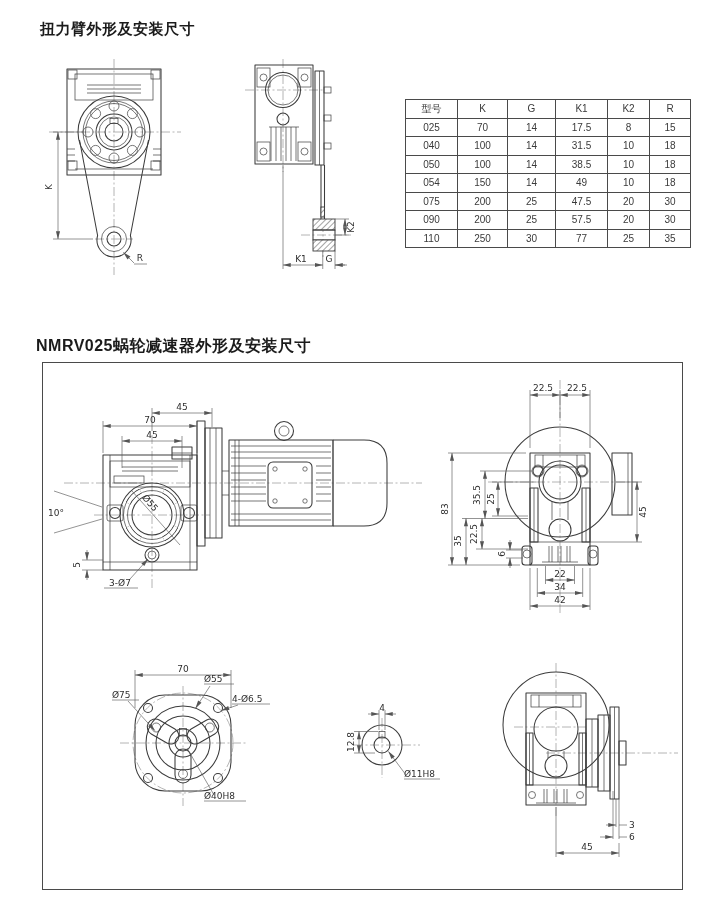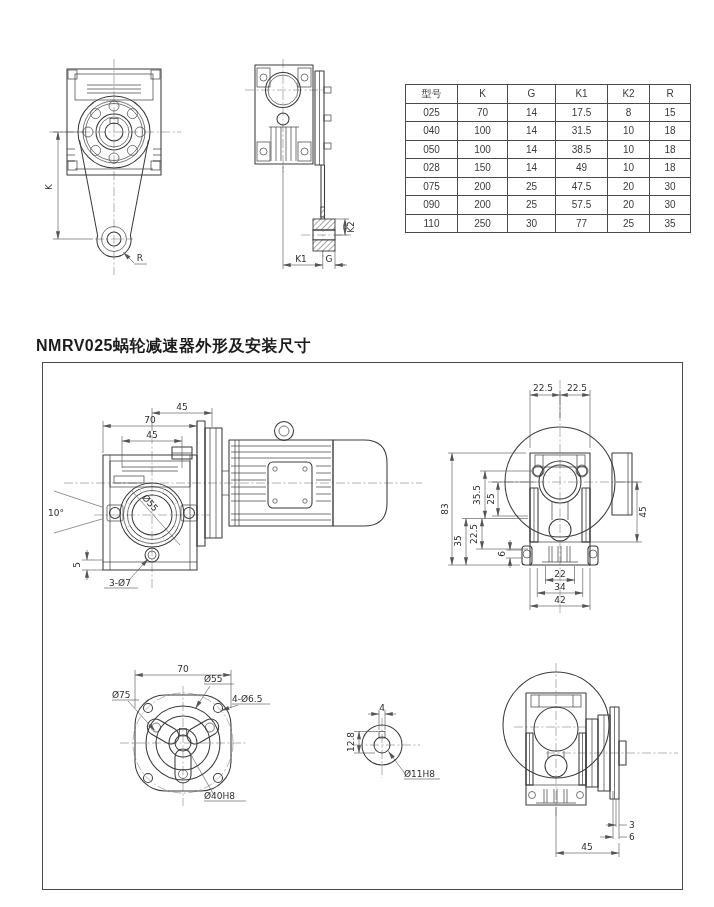--- a/index.html
+++ b/index.html
@@ -12,21 +12,21 @@
   .o2{fill:none;stroke:#3c3c3c;stroke-width:.7;}
   .cl{fill:none;stroke:#8d8d8d;stroke-width:.65;stroke-dasharray:9 2.5 2 2.5;}
   .ex{fill:none;stroke:#5a5a5a;stroke-width:.65;}
   .dm{fill:none;stroke:#5a5a5a;stroke-width:.65;marker-start:url(#ar);marker-end:url(#ar);}
   .de{fill:none;stroke:#5a5a5a;stroke-width:.65;marker-end:url(#ar);}
   .slot-b{fill:none;stroke:#3c3c3c;stroke-width:5.2;}
   .slot-w{fill:none;stroke:#ffffff;stroke-width:3.6;}
   .hz{fill:url(#hp);stroke:#3c3c3c;stroke-width:.9;}
   text.dt{font:9px "DejaVu Sans",sans-serif;fill:#2e2e2e;}
   
-  #dim-table{position:absolute;left:405px;top:84px;width:285px;border-collapse:collapse;table-layout:fixed;}
+  #dim-table{position:absolute;left:405px;top:99px;width:285px;border-collapse:collapse;table-layout:fixed;}
   #dim-table th,#dim-table td{border:1px solid #4a4a4a;font-size:10px;font-weight:400;color:#3a3a3a;
       text-align:center;height:17.5px;padding:0;}
   
   #reducer-box{position:absolute;left:42px;top:362px;width:639px;height:526px;border:1.5px solid #4a4a4a;background:#fff;}
 </style>
 </head>
 <body>
 
 <div id="page">
 
@@ -35,20 +35,21 @@
       <marker id="ar" viewBox="0 0 10 8" refX="9.6" refY="4" markerWidth="8.5" markerHeight="7" orient="auto-start-reverse" markerUnits="userSpaceOnUse">
         <path d="M10 4 L0.5 1.6 L0.5 6.4 Z" fill="#555"></path>
       </marker>
       <pattern id="hp" width="4" height="4" patternUnits="userSpaceOnUse" patternTransform="rotate(45)">
         <rect width="4" height="4" fill="#fff"></rect>
         <line x1="0" y1="0" x2="0" y2="4" stroke="#666" stroke-width="1.2"></line>
       </pattern>
     </defs>
   </svg>
 
+  <div class="sec-title" style="left:40px;top:20px">扭力臂外形及安装尺寸</div>
 
   <svg class="drawing" style="left:35px;top:57px" width="195" height="240" viewBox="0 0 195 240">
     <g>
       <path class="cl" d="M79 2 V218"></path>
         <path class="cl" d="M14 75 H146"></path>
         <path class="cl" d="M60 182 H98"></path>
     </g>
     <g>
       <rect class="ol" x="32" y="12" width="94" height="106"></rect>
       <rect class="o2" x="40" y="17" width="78" height="26"></rect>
@@ -179,21 +180,21 @@
         </tr>
         <tr>
           <td>050</td>
           <td>100</td>
           <td>14</td>
           <td>38.5</td>
           <td>10</td>
           <td>18</td>
         </tr>
         <tr>
-          <td>028</td>
+          <td>054</td>
           <td>150</td>
           <td>14</td>
           <td>49</td>
           <td>10</td>
           <td>18</td>
         </tr>
         <tr>
           <td>075</td>
           <td>200</td>
           <td>25</td>

